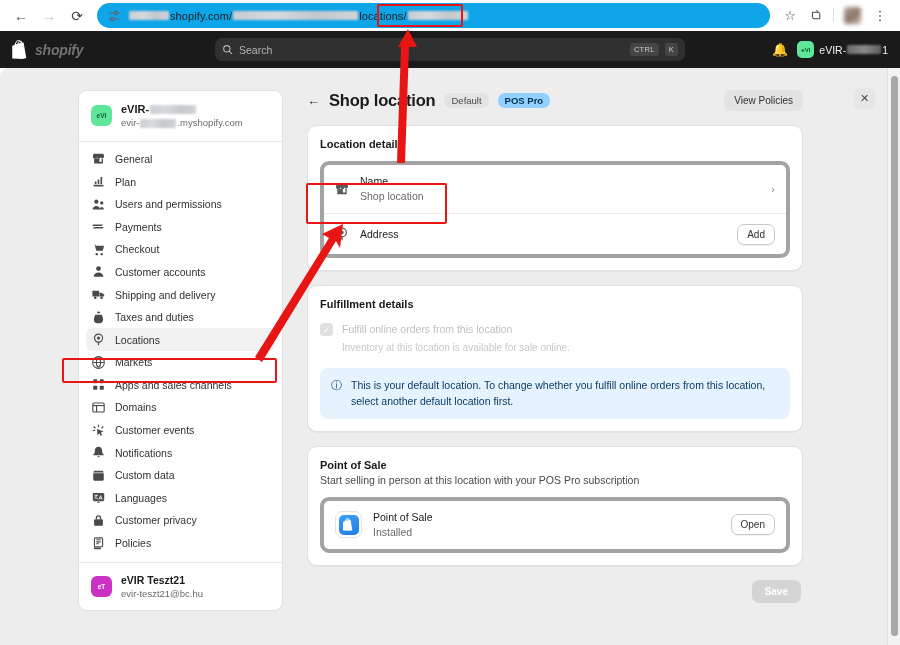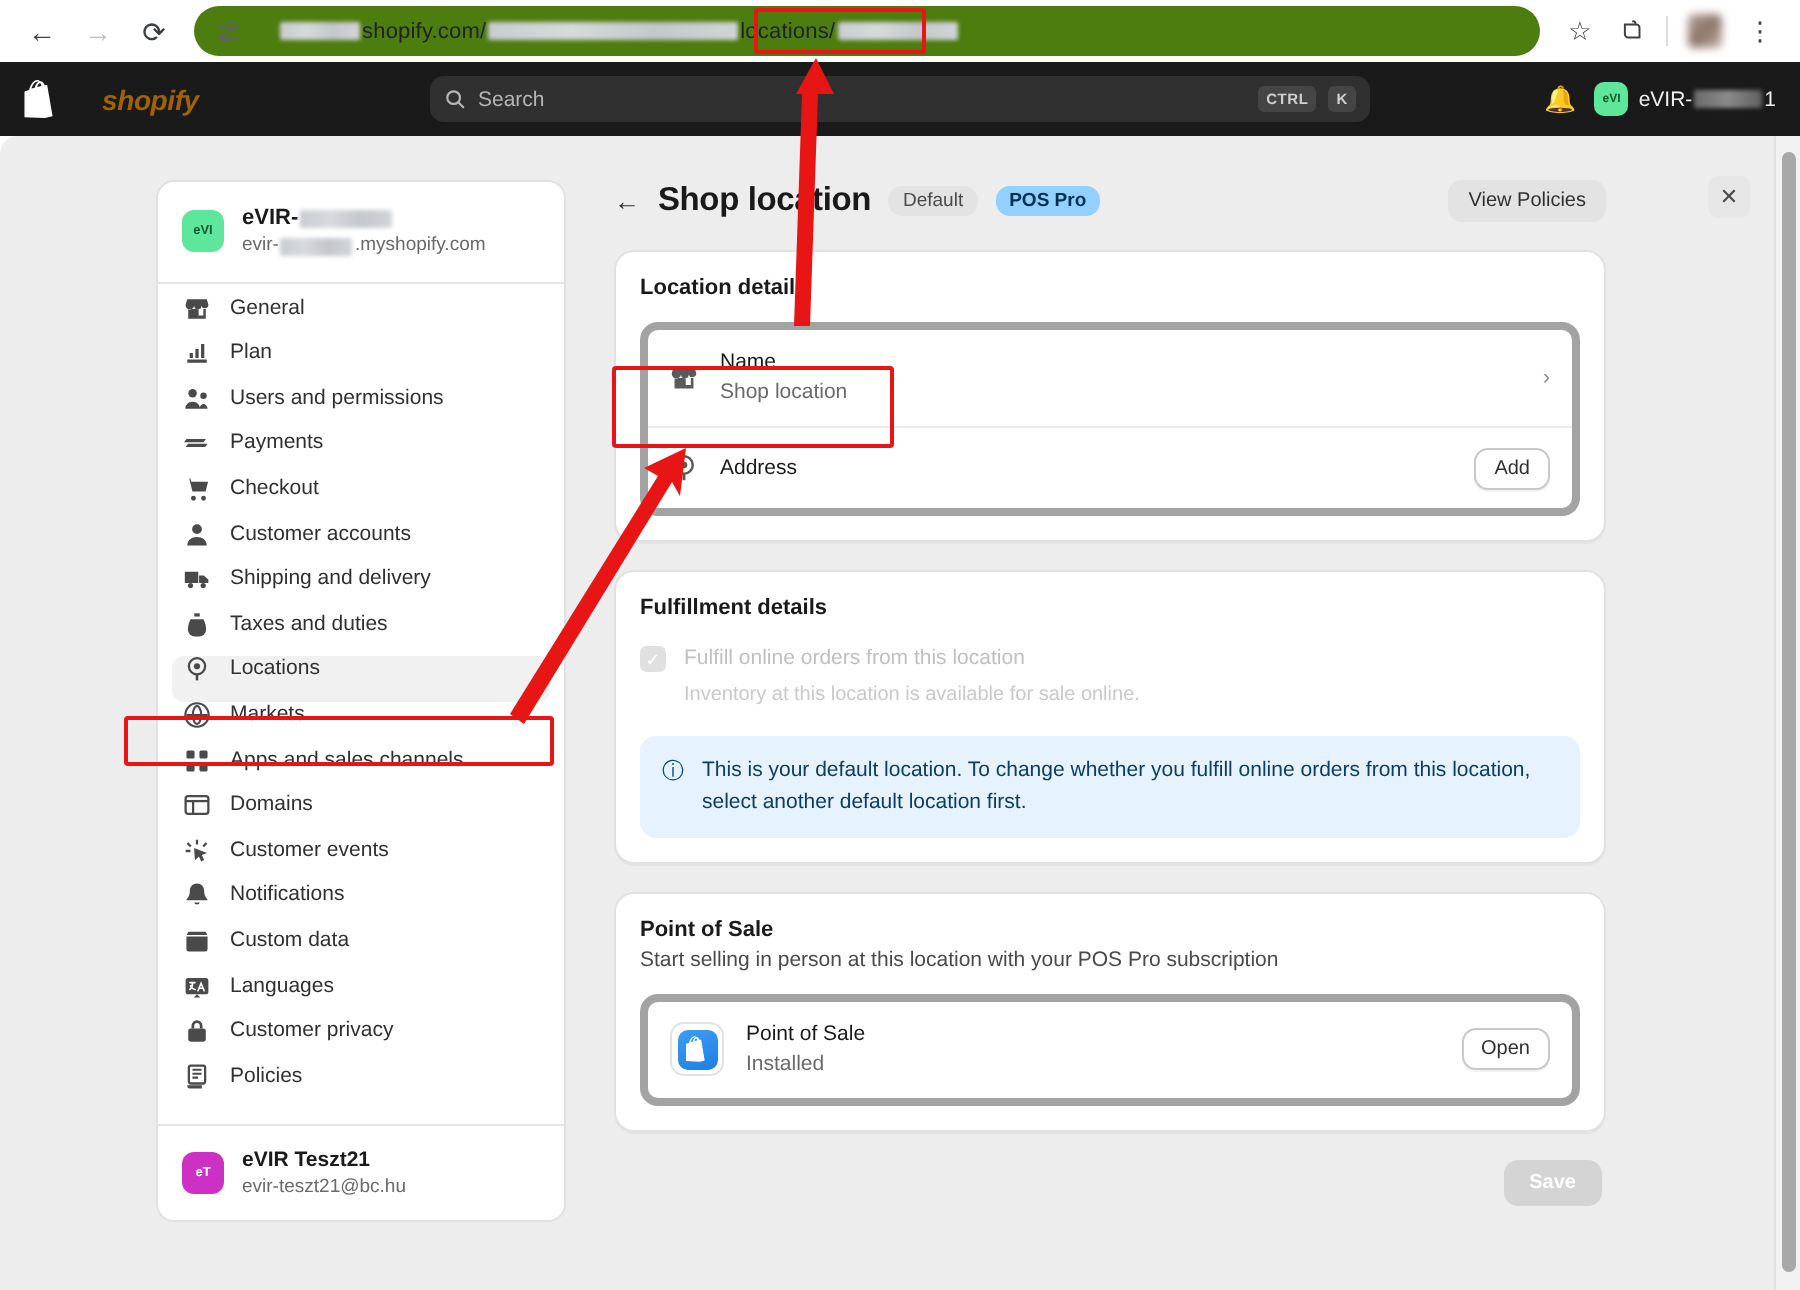--- a/index.html
+++ b/index.html
@@ -17,22 +17,22 @@
     display: flex; align-items: center; gap: 2px;
     padding: 0 8px;
   }
   .nav-btn {
     width: 26px; height: 26px; border-radius: 50%;
     display: flex; align-items: center; justify-content: center;
     color: #3c4043; font-size: 14px; flex: none;
   }
   .nav-btn.disabled { color: #bdc1c6; }
   .omnibox {
-    flex: 1; height: 25px; background: #4d7c0f; border-radius: 13px;
-    display: flex; align-items: center; padding: 0 10px; gap: 18px;
+    flex: 1; height: 25px; background: #0ea5e9; border-radius: 13px;
+    display: flex; align-items: center; padding: 0 10px; gap: 7px;
     margin-left: 5px; margin-right: 6px; position: relative;
     overflow: hidden;
   }
   .omni-icon { width: 14px; height: 14px; flex: none; color: #5f6368; }
   .url { font-size: 11px; color: #202124; white-space: nowrap;
          display: flex; align-items: center; letter-spacing: .1px; }
   .redact {
     display: inline-block; height: 9px; border-radius: 1px;
     background: linear-gradient(90deg,#c9ccd1,#d7d9dd,#c4c7cc,#d2d4d8);
     filter: blur(1.1px); vertical-align: middle; margin: 0 1px;
@@ -49,30 +49,30 @@
   .vdiv { width: 1px; height: 15px; background: #dadce0; margin: 0 3px; flex: none; }
 
   
   .topbar {
     height: 37px; background: #1a1a1a;
     display: flex; align-items: center; padding: 0 12px;
     position: relative;
   }
   .brand { display: flex; align-items: center; gap: 6px; width: 200px; }
   .brand-mark { width: 17px; height: 19px; flex: none; }
-  .brand-text { color: #a16207; font-size: 14px; font-weight: bold; font-style: italic; letter-spacing: -.2px; margin-left: 16px; }
+  .brand-text { color: #737373; font-size: 14px; font-weight: bold; font-style: italic; letter-spacing: -.2px; }
   .searchwrap { flex: 1; display: flex; justify-content: center; }
   .searchbox {
     width: 470px; height: 23px; background: #303030; border-radius: 7px;
     display: flex; align-items: center; padding: 0 7px; gap: 6px;
   }
   .search-ph { font-size: 10.5px; color: #b5b5b5; flex: 1; }
   .kbd {
     background: #454545; color: #cfcfcf; font-size: 7.5px;
-    border-radius: 3px; padding: 2px 4px; font-weight: bold; letter-spacing: .3px;
+    border-radius: 3px; padding: 2px 4px; font-weight: normal; letter-spacing: .3px;
   }
   .topright { display: flex; align-items: center; gap: 9px; width: 200px; justify-content: flex-end; }
   .bell { color: #e3e3e3; font-size: 13px; }
   .store-chip { display: flex; align-items: center; gap: 5px; }
   .store-av {
     width: 17px; height: 17px; border-radius: 5px; background: #5ee69a;
     color: #0b5c33; font-size: 6px; font-weight: bold;
     display: flex; align-items: center; justify-content: center;
   }
   .store-name { color: #f0f0f0; font-size: 10.5px; display: flex; align-items: center; }
@@ -117,21 +117,21 @@
     font-size: 11px; font-weight: bold; color: #1a1a1a;
     display: flex; align-items: center; line-height: 1.35;
   }
   .store-head-dom {
     font-size: 9.5px; color: #6a6a6a;
     display: flex; align-items: center; line-height: 1.35;
   }
   .sep { height: 1px; background: #e6e6e6; }
   .navlist { padding: 6px 7px 8px; }
   .navitem {
-    display: flex; gap: 10px;
+    display: flex; align-items: center; gap: 10px;
     height: 22.6px; padding: 0 6px; border-radius: 6px;
     font-size: 10.5px; color: #303030;
   }
   .navitem.active { background: #f1f1f1; }
   .navicon {
     width: 13px; height: 13px; flex: none; color: #4a4a4a;
     display: flex; align-items: center; justify-content: center;
   }
   .navicon svg { width: 13px; height: 13px; fill: currentColor; }
   .user-foot { display: flex; align-items: center; gap: 9px; padding: 10px 12px; }

